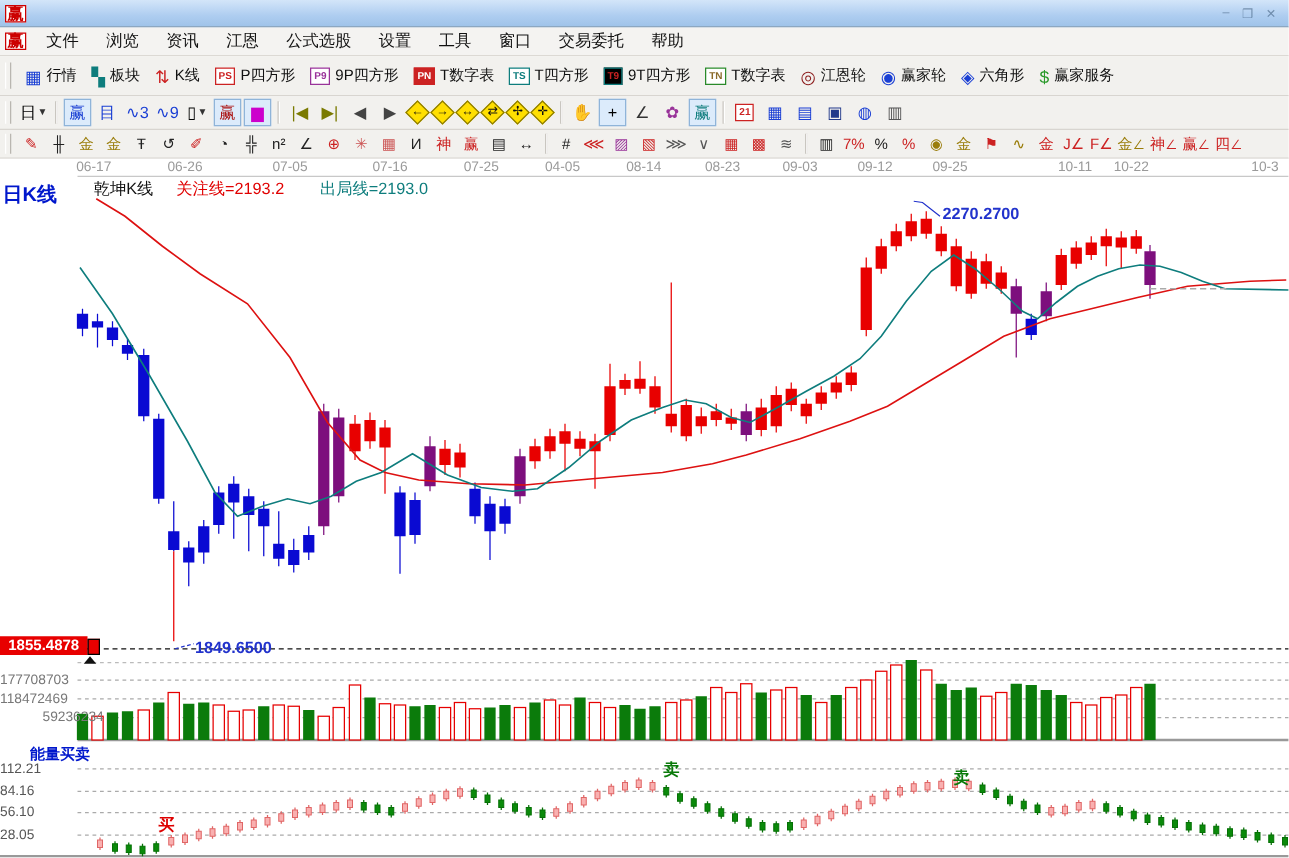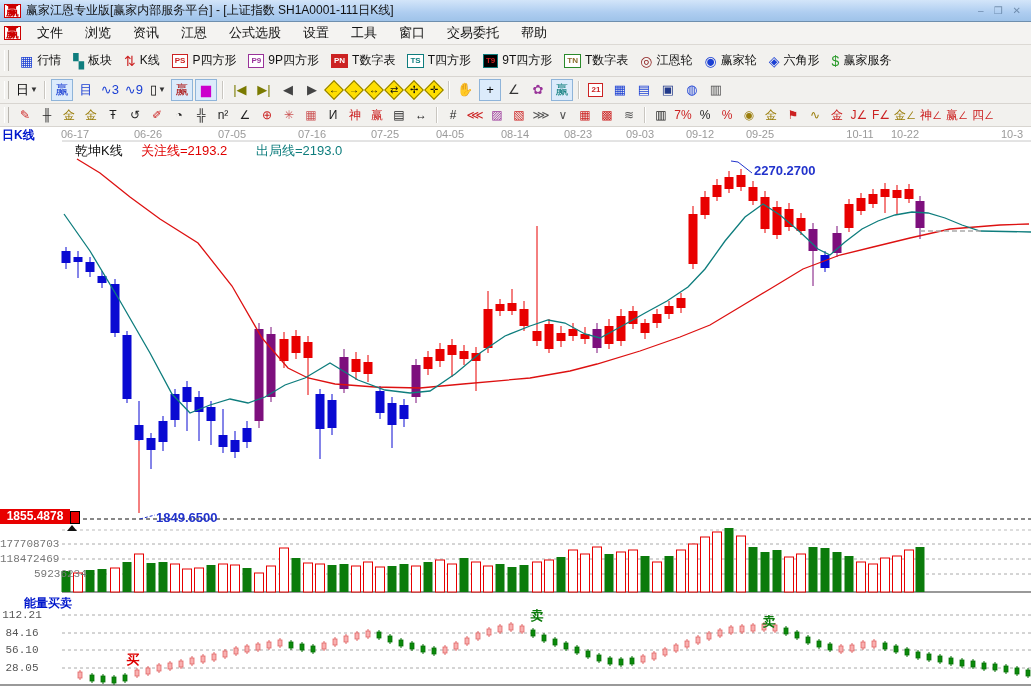--- a/index.html
+++ b/index.html
@@ -29,44 +29,43 @@
         font-size:13px;line-height:20px;margin:0 1px;cursor:default;border:1px solid transparent;}
   .tb3 .tbtn{min-width:18px;height:18px;font-size:12px;}
   .pressed{background:#dcebfb;border:1px solid #8fb4d9;}
   .caret{font-size:8px;color:#333;margin-left:1px;}
   .diamond{width:12px;height:12px;background:#ffdf00;border:1px solid #8a7a00;transform:rotate(45deg);
            display:flex;align-items:center;justify-content:center;margin:0 3px;}
   .diamond span{transform:rotate(-45deg);font-size:10px;color:#111;line-height:10px;}
   
   .chart-area{position:relative;height:560px;background:#fff;}
   .chart-area .lbl{position:absolute;white-space:nowrap;}
-  .sym-label{left:2px;top:0;color:#0017cc;font-weight:bold;font-size:12px;}
+  .sym-label{left:2px;top:19px;color:#0017cc;font-weight:bold;font-size:16px;}
   .date-label{top:1px;color:#9a9a9a;font-size:11px;transform:translateX(-50%);}
   .series-name{left:75px;top:15px;color:#111;font-size:13px;}
   .attention{left:141px;top:15px;color:#e00000;font-size:13px;}
   .exit{left:256px;top:15px;color:#0e7d7d;font-size:13px;}
   .price-tag{left:0;top:382px;width:70px;height:15px;background:#e80000;color:#fff;
              font-size:12px;font-weight:bold;text-align:center;line-height:15px;}
   .tag-ext{left:70px;top:384px;width:8px;height:11px;background:#e80000;border:1px solid #000;}
   .tag-tri{left:67px;top:398px;width:0;height:0;border-left:5px solid transparent;
            border-right:5px solid transparent;border-bottom:6px solid #111;}
   .ann{color:#2233cc;font-weight:bold;font-size:13px;}
   .peak-ann{left:754px;top:36px;}
   .low-ann{left:156px;top:383px;}
-  .axis-num{width:44px;text-align:center;font-size:11px;color:#777;left:0;font-family:Liberation Mono, monospace;}
+  .axis-num{width:44px;text-align:left;font-size:11px;color:#777;left:0;}
   .ind-num{color:#555;}
   .ind-label{left:2px;top:468px;color:#0017cc;font-weight:bold;font-size:12px;padding-left:22px;}
   .signal{font-size:13px;font-weight:bold;transform:translateX(-50%);}
 </style>
 </head>
 <body>
 
 <div class="titlebar">
   <span class="app-logo">赢</span>
-  <span class="title-text">赢家江恩专业版[赢家内部服务平台] - [上证指数  SH1A0001-111日K线]</span>
   <span class="win-controls">
     <span>–</span>
     <span>❒</span>
     <span>✕</span>
   </span>
 </div>
 
 <div class="menubar">
   <span class="app-logo">赢</span>
   <span id="menu-items" style="display:flex">

